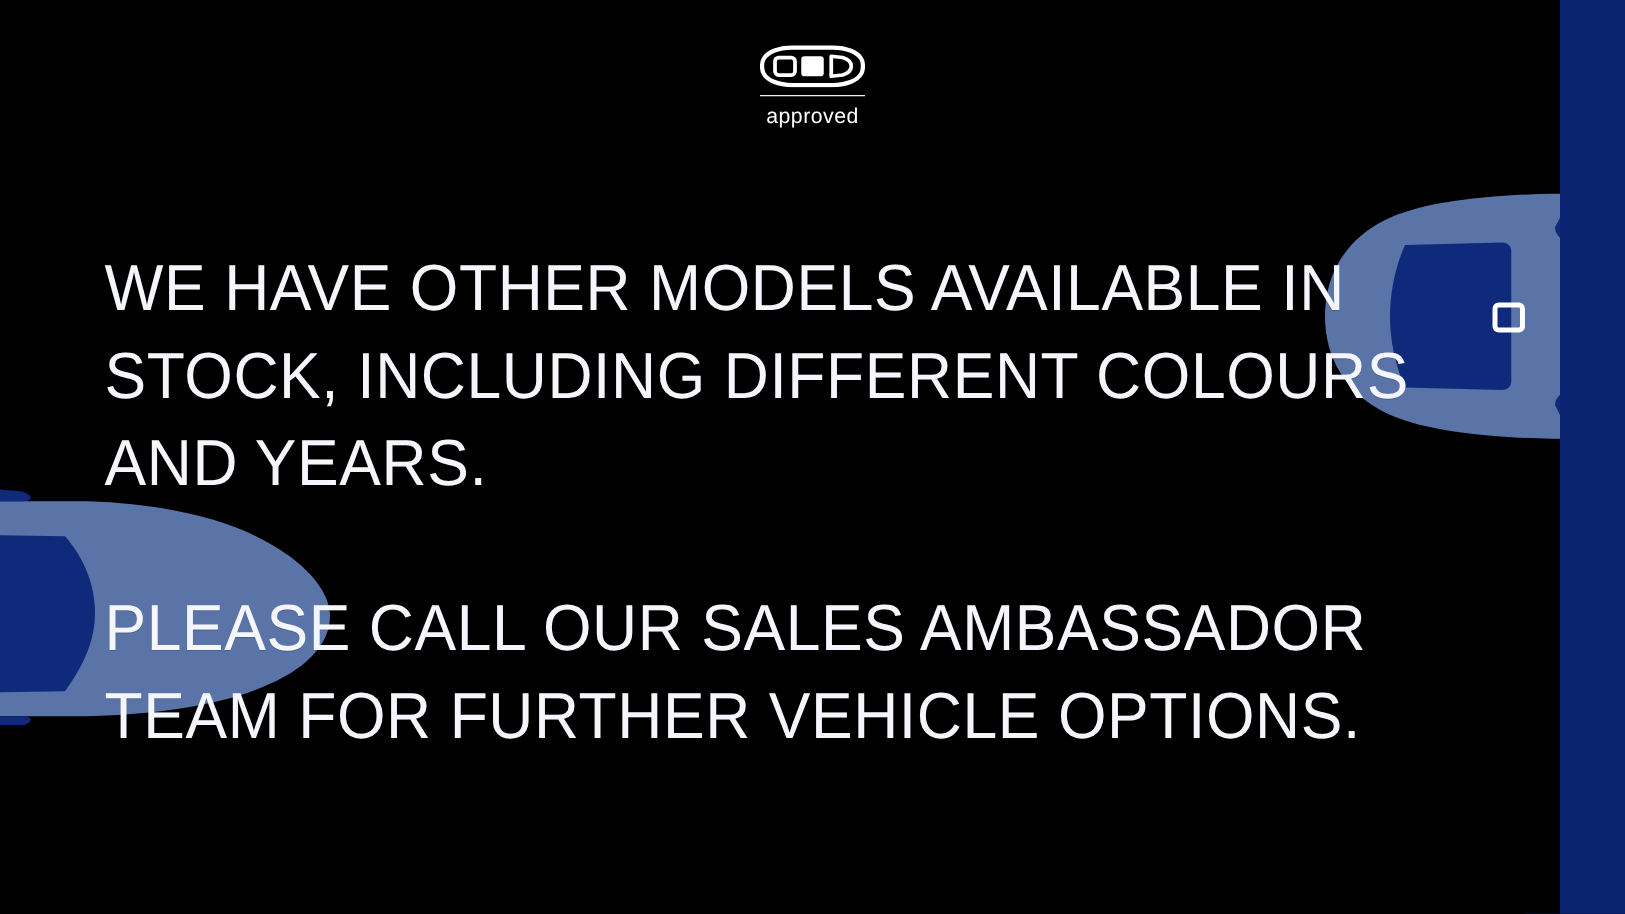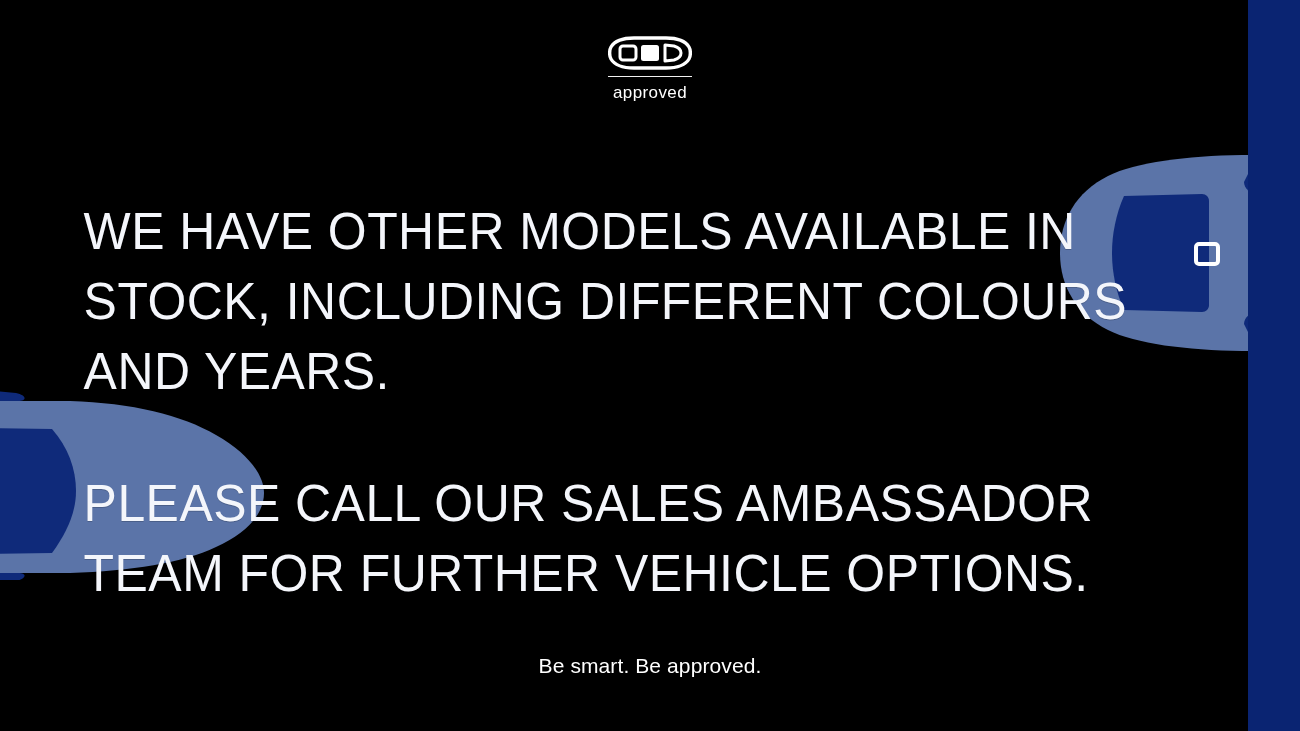--- a/index.html
+++ b/index.html
@@ -189,17 +189,14 @@
     </svg>
     <div class="logo-rule"></div>
     <div class="logo-word">approved</div>
   </div>
 
   <div class="copy">
     <div class="headline first">WE HAVE OTHER MODELS AVAILABLE IN STOCK, INCLUDING DIFFERENT COLOURS AND YEARS.</div>
     <div class="headline second">PLEASE CALL OUR SALES AMBASSADOR TEAM FOR FURTHER VEHICLE OPTIONS.</div>
   </div>
 
-  <div class="tagline-wrap">
-    <div class="tagline">Be smart. Be approved.</div>
-  </div>
 
 </div>
 
 </body></html>

